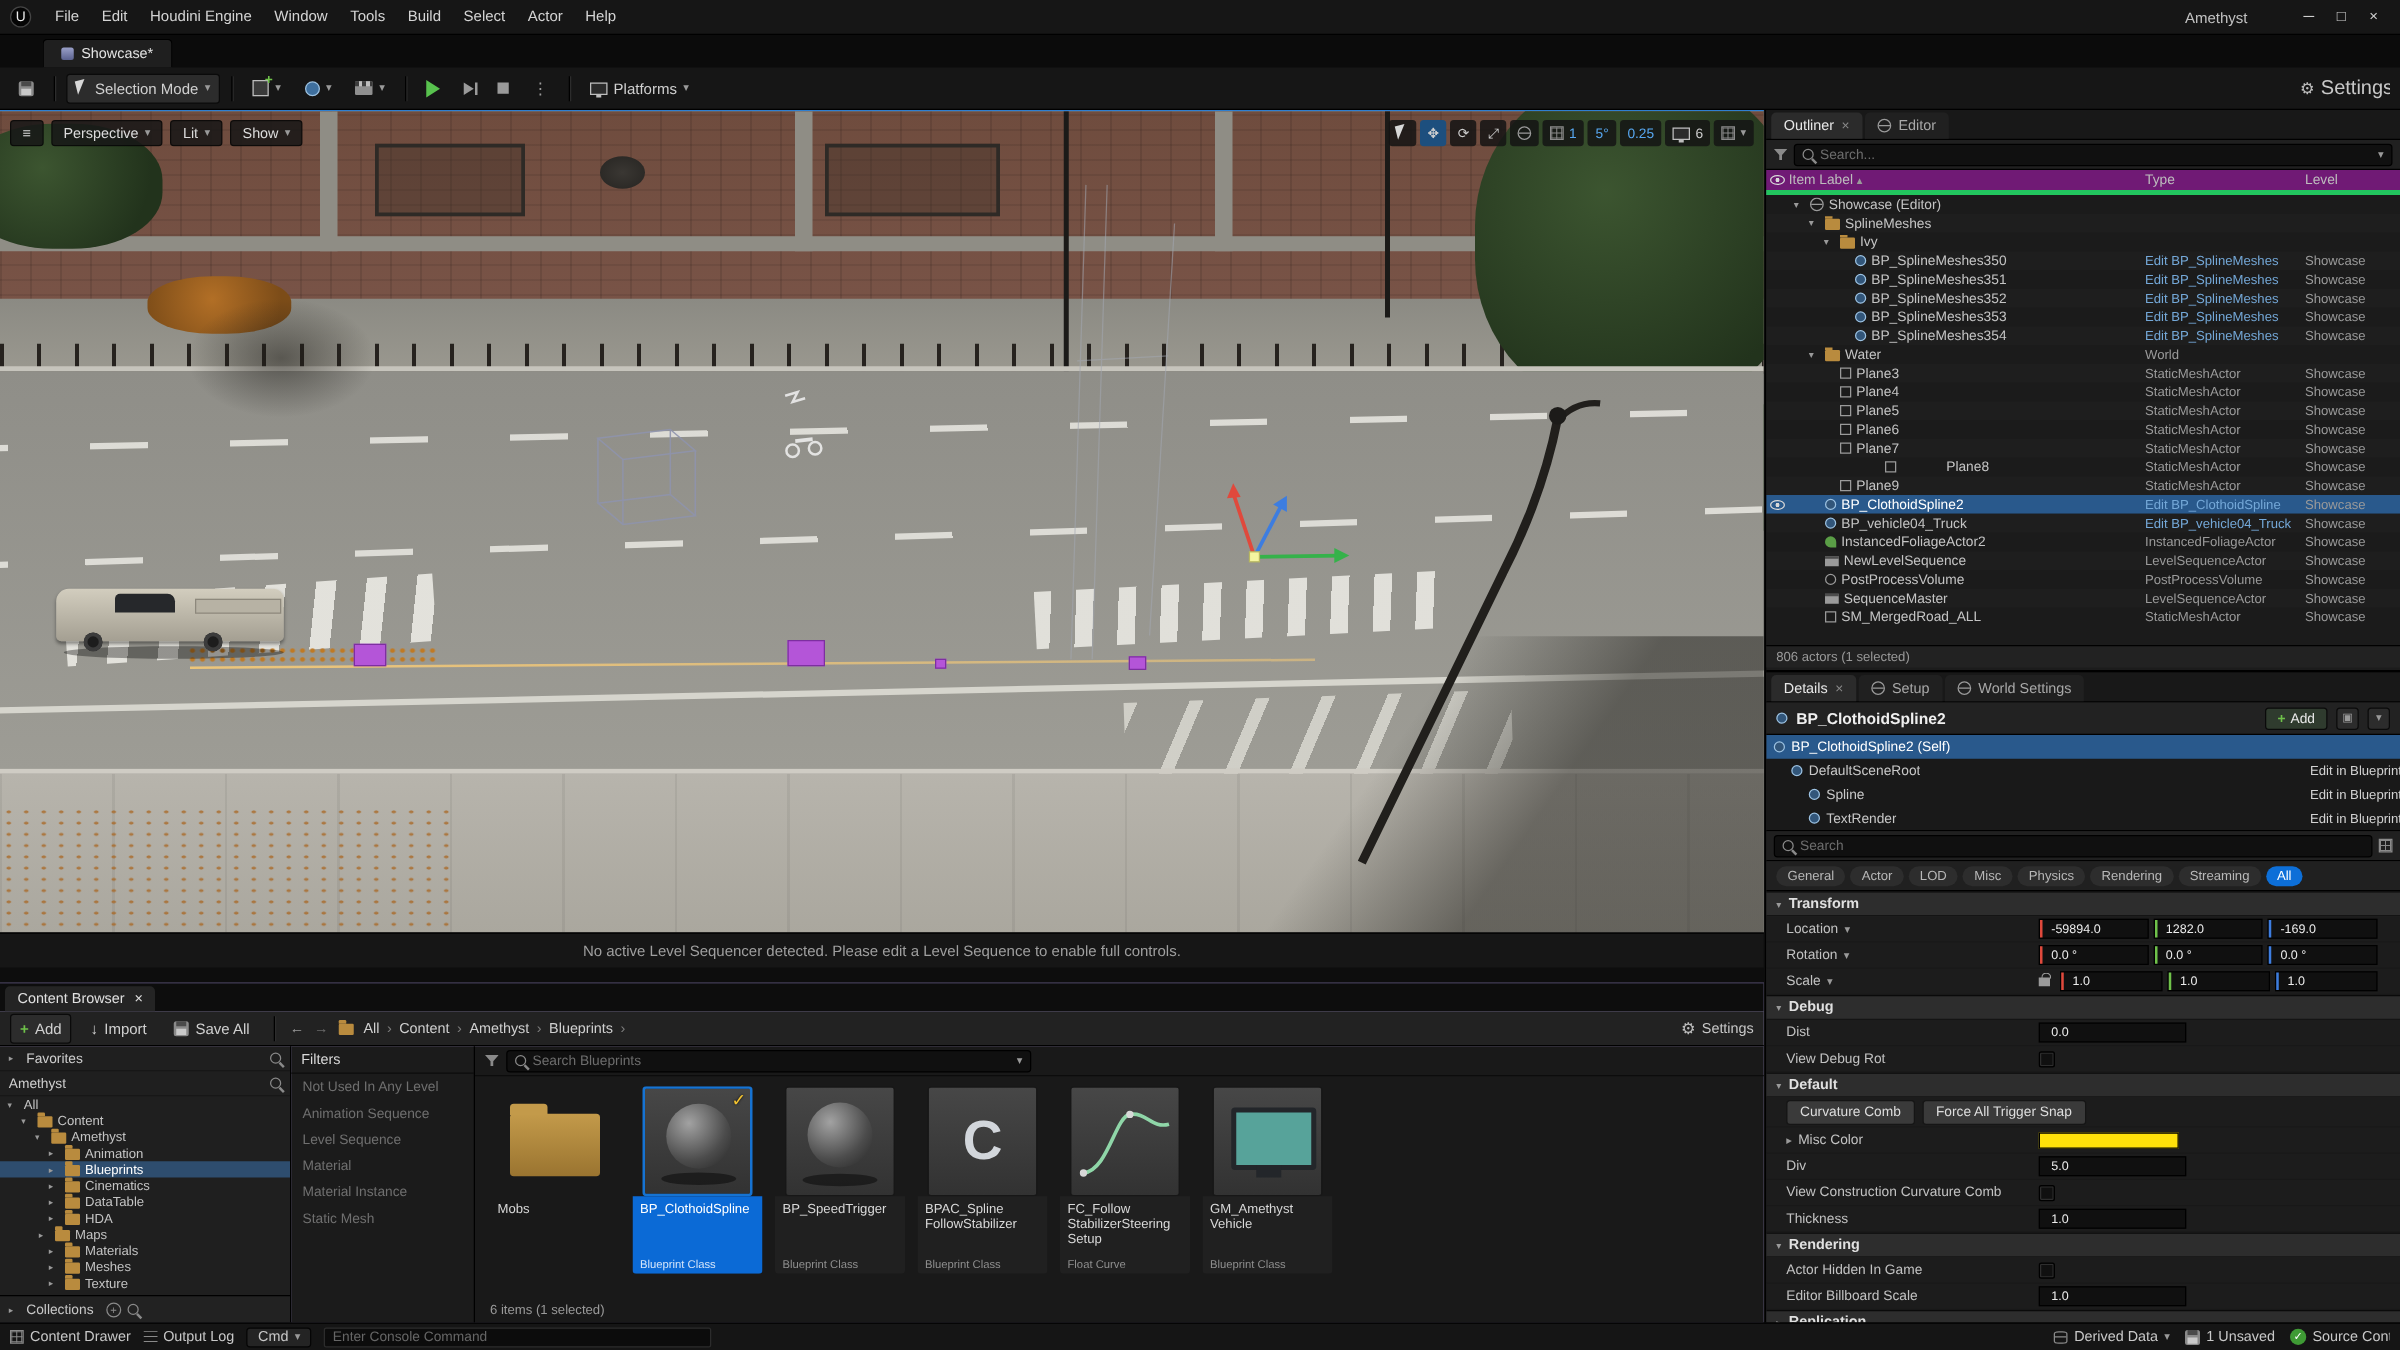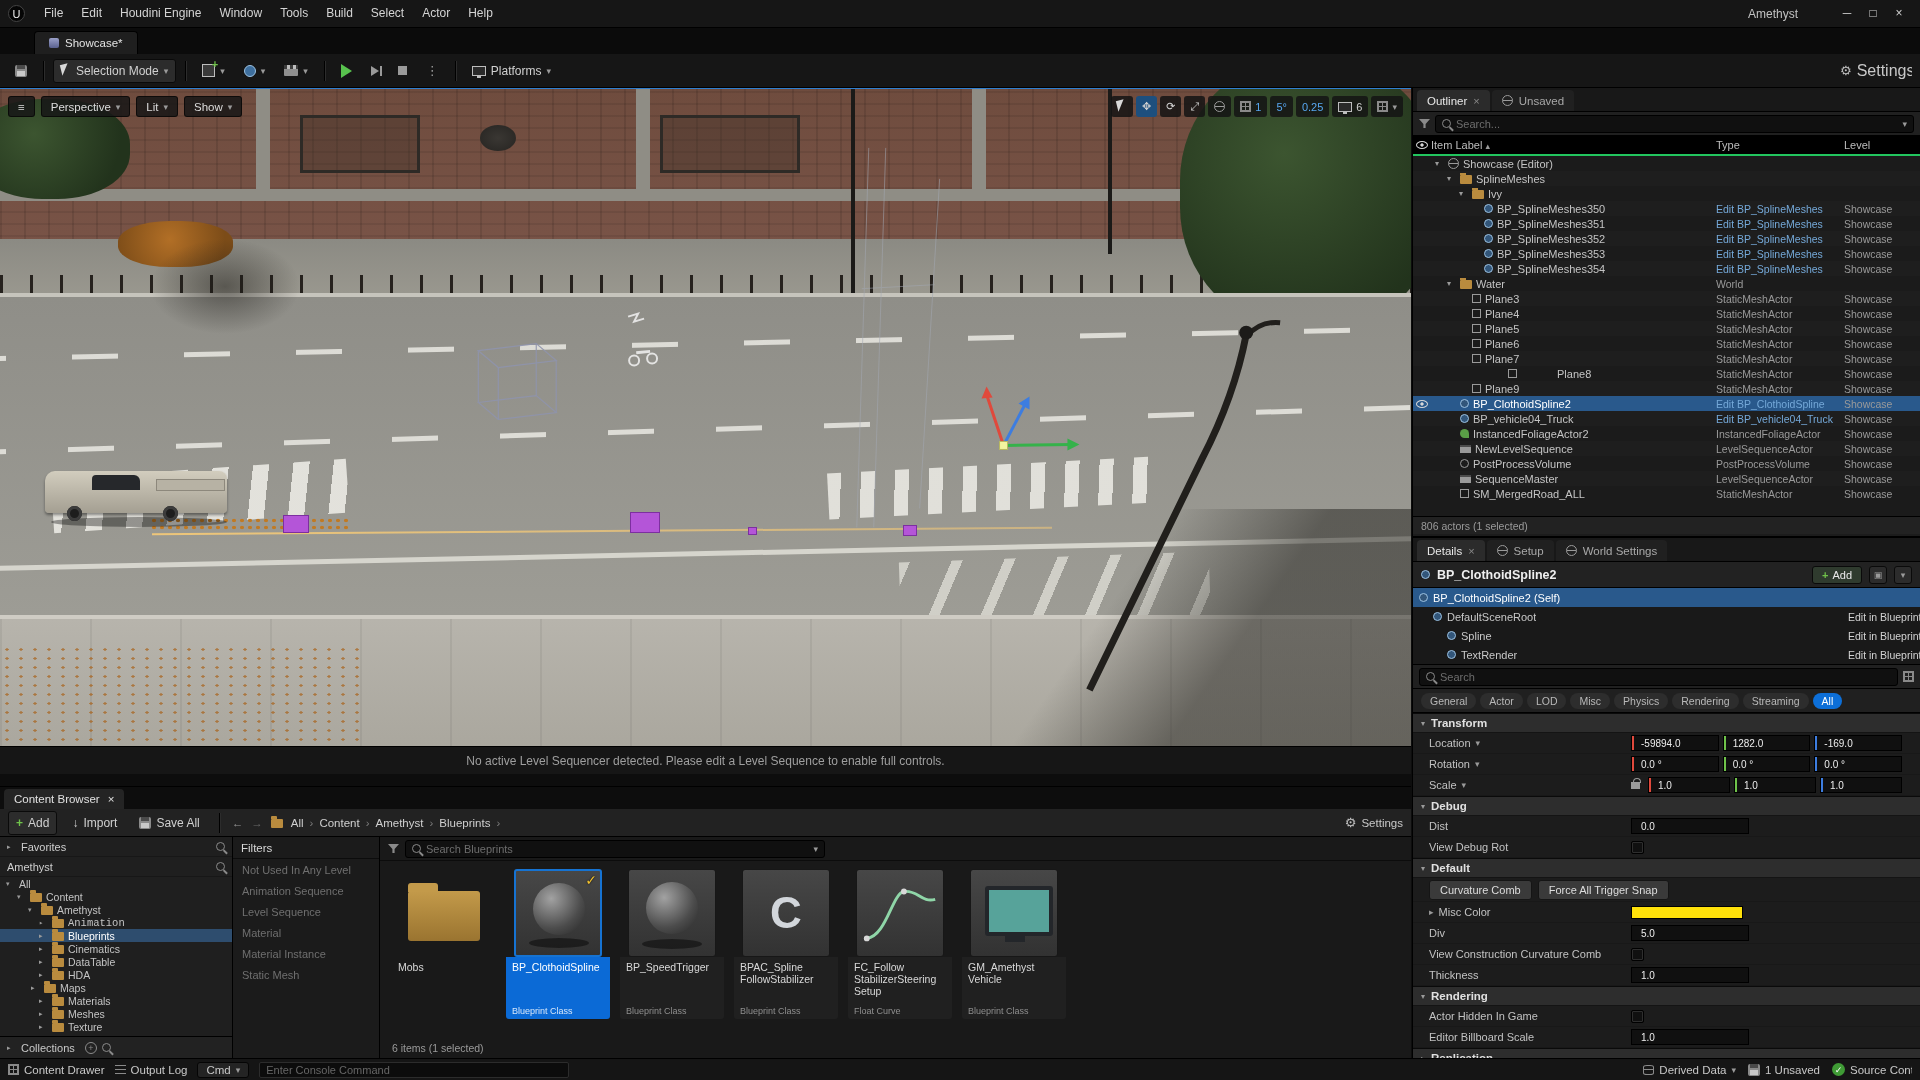--- a/index.html
+++ b/index.html
@@ -90,21 +90,21 @@
   .ptab{height:21px;display:flex;align-items:center;gap:6px;padding:0 10px;font-size:11.5px;color:#a8a8a8;background:#202020;border-radius:4px 4px 0 0}
   .ptab.active{background:#2b2b2b;color:#e8e8e8}
   .ptab .close{color:#8a8a8a;font-size:11px}
   .searchrow{height:24px;display:flex;align-items:center;gap:5px;padding:0 6px;background:#202020;border-bottom:1px solid #000}
   .searchbox{flex:1;height:18px;background:#101010;border:1px solid #000;border-radius:3px;display:flex;align-items:center;gap:5px;padding:0 6px}
   .searchbox input{flex:1;background:transparent;border:none;outline:none;color:#cfcfcf;font-size:11px}
   .searchbox input::placeholder{color:#6d6d6d}
   .i-search{width:9px;height:9px;border:1.5px solid #8a8a8a;border-radius:50%;position:relative;flex:none}
   .i-search::after{content:'';position:absolute;width:5px;height:1.5px;background:#8a8a8a;transform:rotate(45deg);right:-4px;bottom:-2px}
   .i-funnel{width:11px;height:9px;background:#8a8a8a;clip-path:polygon(0 0,100% 0,60% 55%,60% 100%,40% 100%,40% 55%)}
-  .o-head{height:20px;display:grid;grid-template-columns:18px 1fr 128px 76px;align-items:center;background:#000000;border-bottom:2px solid #22c55e;font-size:11px;color:#bdbdbd}
+  .o-head{height:20px;display:grid;grid-template-columns:18px 1fr 128px 76px;align-items:center;background:#701a75;border-bottom:4px solid #22c55e;font-size:11px;color:#bdbdbd}
   .o-rows{position:absolute;top:68px;bottom:18px;left:0;right:0;overflow:hidden;background:#1b1b1b}
   .o-row{height:15px;display:grid;grid-template-columns:18px 1fr 128px 76px;align-items:center;font-size:11px;color:#c4c4c4}
   .o-row:nth-child(even){background:#1e1e1e}
   .o-row.sel{background:#29598c;color:#fff}
   .o-lab{display:flex;align-items:center;gap:4px;overflow:hidden;white-space:nowrap}
   .o-ar{width:9px;font-size:8px;color:#9a9a9a;flex:none}
   .oi{flex:none;display:inline-block}
   .o-type{font-size:10.5px;color:#9a9a9a;overflow:hidden;white-space:nowrap}
   .o-type.link{color:#74a8d8}
   .o-level{font-size:10.5px;color:#9a9a9a}
@@ -423,21 +423,21 @@
   <div class="rpanel">
 
     <div style="position:absolute;left:0;right:0;top:0;height:446px">
       <div class="ptabs">
         <div class="ptab active">
             <span>Outliner</span>
             <span class="close">×</span>
           </div>
         <div class="ptab">
             <span class="i-globe"></span>
-            <span>Unsaved</span>
+            <span>Editor</span>
           </div>
       </div>
       <div class="searchrow">
         <span class="i-funnel"></span>
         <div class="searchbox">
           <span class="i-search"></span>
           <input placeholder="Search..." style="">
           <span class="car">▾</span>
         </div>
       </div>
@@ -966,21 +966,21 @@
             <div class="t-row" style="padding-left: 17px;">
               <span class="t-ar">▾</span>
               <span class="oi i-folder"></span>
               <span class="t-txt">Content</span>
             </div>
             <div class="t-row" style="padding-left: 28px;">
               <span class="t-ar">▾</span>
               <span class="oi i-folder"></span>
               <span class="t-txt">Amethyst</span>
             </div>
-            <div class="t-row" style="padding-left: 39px; font-family: Liberation Mono, monospace;">
+            <div class="t-row" style="padding-left: 39px;">
               <span class="t-ar">▸</span>
               <span class="oi i-folder"></span>
               <span class="t-txt">Animation</span>
             </div>
             <div class="t-row sel" style="padding-left: 39px;">
               <span class="t-ar">▸</span>
               <span class="oi i-folder"></span>
               <span class="t-txt">Blueprints</span>
             </div>
             <div class="t-row" style="padding-left: 39px;">

